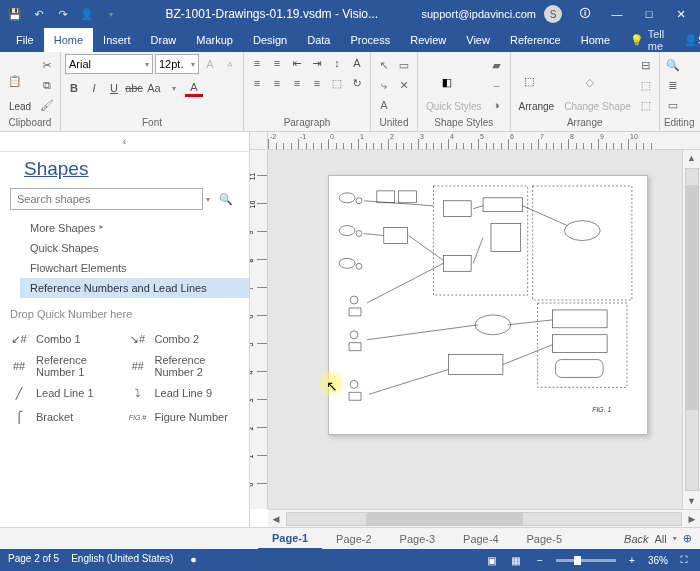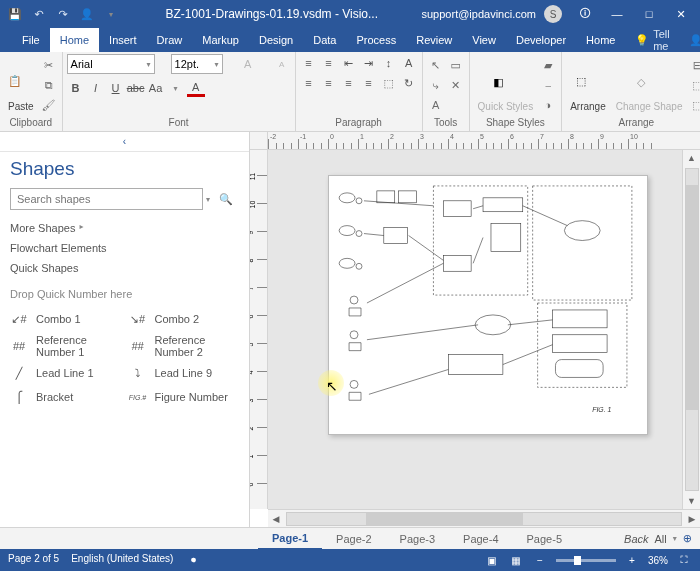--- a/index.html
+++ b/index.html
@@ -8,21 +8,21 @@
   
   .titlebar { background: #2b579a; color: #fff; height: 28px; display: flex; align-items: center; padding: 0 4px; position: relative; }
   .tb-left { display: flex; align-items: center; gap: 2px; flex: 0 0 auto; }
   .tb-btn { width: 22px; height: 24px; display: flex; align-items: center; justify-content: center; color: #dbe5f4; cursor: pointer; }
   .tb-title { flex: 1; text-align: center; font-size: 12px; white-space: nowrap; overflow: hidden; text-overflow: ellipsis; }
   .tb-right { display: flex; align-items: center; gap: 2px; }
   .tb-user { width: 18px; height: 18px; border-radius: 50%; background: #d8d8d8; color: #555; display: flex; align-items: center; justify-content: center; font-size: 10px; margin: 0 6px; }
   .win-btn { width: 30px; height: 26px; display: flex; align-items: center; justify-content: center; color: #fff; cursor: pointer; }
   
   
-  .ribbon-tabs { background: #2b579a; color: #fff; height: 24px; display: flex; align-items: stretch; padding-left: 12px; }
+  .ribbon-tabs { background: #2b579a; color: #fff; height: 24px; display: flex; align-items: stretch; padding-left: 6px; }
   .rtab { padding: 0 10px; display: flex; align-items: center; font-size: 11px; cursor: pointer; }
   .rtab.file { background: #2b579a; color: #fff; }
   .rtab.active { background: #fff; color: #2b579a; }
   .rtab-spacer { flex: 1; }
   .rtab.tellme { display: flex; align-items: center; gap: 4px; color: #dbe5f4; }
   .rtab.share { color: #fff; }
   
   
   .ribbon { background: #f3f3f3; border-bottom: 1px solid #d4d4d4; height: 80px; display: flex; align-items: stretch; }
   .rgroup { border-right: 1px solid #d4d4d4; display: flex; flex-direction: column; padding: 2px 4px; }
@@ -30,44 +30,44 @@
   .rgroup-label { text-align: center; font-size: 10px; color: #666; padding: 1px 0; }
   
   .big-btn { display: flex; flex-direction: column; align-items: center; justify-content: flex-end; padding: 2px 4px; gap: 2px; cursor: pointer; height: 60px; }
   .big-btn .icon { width: 24px; height: 24px; }
   .big-btn .lbl { font-size: 10px; color: #444; white-space: nowrap; }
   .big-btn.disabled .lbl { color: #b0b0b0; }
   
   .sm-col { display: flex; flex-direction: column; gap: 2px; padding-top: 2px; }
   .sm-btn { width: 18px; height: 18px; display: flex; align-items: center; justify-content: center; color: #6c6c6c; cursor: pointer; font-size: 11px; }
   
-  .font-row { display: flex; align-items: center; gap: 16px; margin-bottom: 3px; }
+  .font-row { display: flex; align-items: center; gap: 2px; margin-bottom: 3px; }
   .font-sel { width: 88px; height: 20px; border: 1px solid #adadad; background: #fff; font-size: 11px; padding: 0 3px; display: flex; align-items: center; justify-content: space-between; }
-  .size-sel { width: 52px; height: 20px; border: 1px solid #adadad; background: #fff; font-size: 11px; padding: 0 3px; display: flex; align-items: center; justify-content: space-between; }
+  .size-sel { width: 44px; height: 20px; border: 1px solid #adadad; background: #fff; font-size: 11px; padding: 0 3px; display: flex; align-items: center; justify-content: space-between; }
   .font-btns { display: flex; gap: 2px; align-items: center; }
   .fbtn { width: 18px; height: 18px; display: flex; align-items: center; justify-content: center; color: #555; cursor: pointer; }
   .fbtn.b { font-weight: bold; }
   .fbtn.i { font-style: italic; }
   .fbtn.u { text-decoration: underline; }
   
   .para-grid { display: grid; grid-template-columns: repeat(6, 18px); grid-template-rows: 18px 18px; gap: 2px; }
   .para-btn { display: flex; align-items: center; justify-content: center; color: #555; cursor: pointer; }
   
   
   .main { display: flex; height: 395px; background: #fff; }
   
   
   .shapes-panel { width: 250px; display: flex; flex-direction: column; background: #fff; border-right: 1px solid #d4d4d4; }
   .shapes-collapse { height: 20px; display: flex; align-items: center; justify-content: center; color: #2b579a; cursor: pointer; border-bottom: 1px solid #e5e5e5; font-size: 10px; }
-  .shapes-header { padding: 6px 10px 4px; color: #2b579a; font-size: 19px; font-weight: normal; }
+  .shapes-header { padding: 6px 24px 4px; color: #2b579a; font-size: 19px; font-weight: normal; text-decoration: underline; }
   .shapes-search { margin: 4px 10px 8px; display: flex; }
   .shapes-search input { flex: 1; border: 1px solid #adadad; height: 22px; padding: 0 6px; font-size: 11px; }
   .shapes-search-btn { width: 26px; height: 22px; display: flex; align-items: center; justify-content: center; color: #2b579a; cursor: pointer; }
   .shapes-cats { display: flex; flex-direction: column; }
-  .shapes-cat { padding: 4px 10px; font-size: 11px; color: #555; cursor: pointer; display: flex; align-items: flex-start; gap: 4px; }
+  .shapes-cat { padding: 4px 10px; font-size: 11px; color: #555; cursor: pointer; display: flex; align-items: flex-start; gap: 4px; margin-left: 20px; }
   .shapes-cat.active { background: #cfe2f7; color: #333; }
   .shapes-msg { padding: 10px; font-size: 11px; color: #888; }
   .shape-grid { display: grid; grid-template-columns: 1fr 1fr; gap: 6px 4px; padding: 0 8px 6px; }
   .shape-item { display: flex; align-items: center; gap: 6px; font-size: 11px; color: #555; cursor: pointer; }
   .shape-icon { width: 22px; height: 18px; display: flex; align-items: center; justify-content: center; color: #555; flex-shrink: 0; }
   
   
   .canvas-wrap { flex: 1; display: flex; flex-direction: column; position: relative; }
   .ruler-corner { width: 18px; height: 18px; background: #f3f3f3; border-right: 1px solid #d4d4d4; border-bottom: 1px solid #d4d4d4; position: absolute; left: 0; top: 0; }
   .ruler-h { height: 18px; margin-left: 18px; background: #f3f3f3; border-bottom: 1px solid #d4d4d4; font-size: 7px; color: #666; position: relative; overflow: hidden; }
@@ -137,40 +137,40 @@
   <div class="rtab file">File</div>
   <div class="rtab active">Home</div>
   <div class="rtab">Insert</div>
   <div class="rtab">Draw</div>
   <div class="rtab">Markup</div>
   <div class="rtab">Design</div>
   <div class="rtab">Data</div>
   <div class="rtab">Process</div>
   <div class="rtab">Review</div>
   <div class="rtab">View</div>
-  <div class="rtab">Developer</div>
+  <div class="rtab">Reference</div>
   <div class="rtab">Home</div>
   <div class="rtab tellme">
       <span>💡</span>
       <span>Tell me</span>
     </div>
   <div class="rtab-spacer"></div>
   <div class="rtab share">
       <span>👤</span> 
       <span>Share</span>
     </div>
 
 </div>
 
 <div class="ribbon">
   <div class="rgroup">
     <div class="rgroup-body">
       <div class="big-btn">
         <span class="icon">📋</span>
-        <span class="lbl">Paste</span>
+        <span class="lbl">Lead</span>
       </div>
       <div class="sm-col">
         <div class="sm-btn">✂</div>
         <div class="sm-btn">⧉</div>
         <div class="sm-btn">🖌</div>
       </div>
     </div>
     <div class="rgroup-label">Clipboard</div>
   </div>
 
@@ -226,21 +226,21 @@
       <div class="sm-col">
         <div class="sm-btn">↖</div>
         <div class="sm-btn">⤷</div>
         <div class="sm-btn">A</div>
       </div>
       <div class="sm-col">
         <div class="sm-btn">▭</div>
         <div class="sm-btn">✕</div>
       </div>
     </div>
-    <div class="rgroup-label">Tools</div>
+    <div class="rgroup-label">United</div>
   </div>
 
   <div class="rgroup">
     <div class="rgroup-body">
       <div class="big-btn disabled">
         <span class="icon">◧</span>
         <span class="lbl" style="line-height:1;">Quick Styles</span>
       </div>
       <div class="sm-col">
         <div class="sm-btn">▰</div>
@@ -289,22 +289,23 @@
     <div class="shapes-search">
       <input type="text" placeholder="Search shapes" style="">
       <span class="chev" style="align-self:center;padding:0 3px;">▾</span>
       <div class="shapes-search-btn">🔍</div>
     </div>
     <div class="shapes-cats">
       <div class="shapes-cat">
           <span>More Shapes</span>
           <span class="chev">▸</span>
         </div>
+      <div class="shapes-cat">Quick Shapes</div>
       <div class="shapes-cat">Flowchart Elements</div>
-      <div class="shapes-cat">Quick Shapes</div>
+      <div class="shapes-cat active">Reference Numbers and Lead Lines</div>
     </div>
     <div class="shapes-msg">Drop Quick Number here</div>
     <div class="shape-grid">
       <div class="shape-item">
           <div class="shape-icon">↙#</div>
           <span>Combo 1</span>
         </div>
       <div class="shape-item">
           <div class="shape-icon">↘#</div>
           <span>Combo 2</span>

